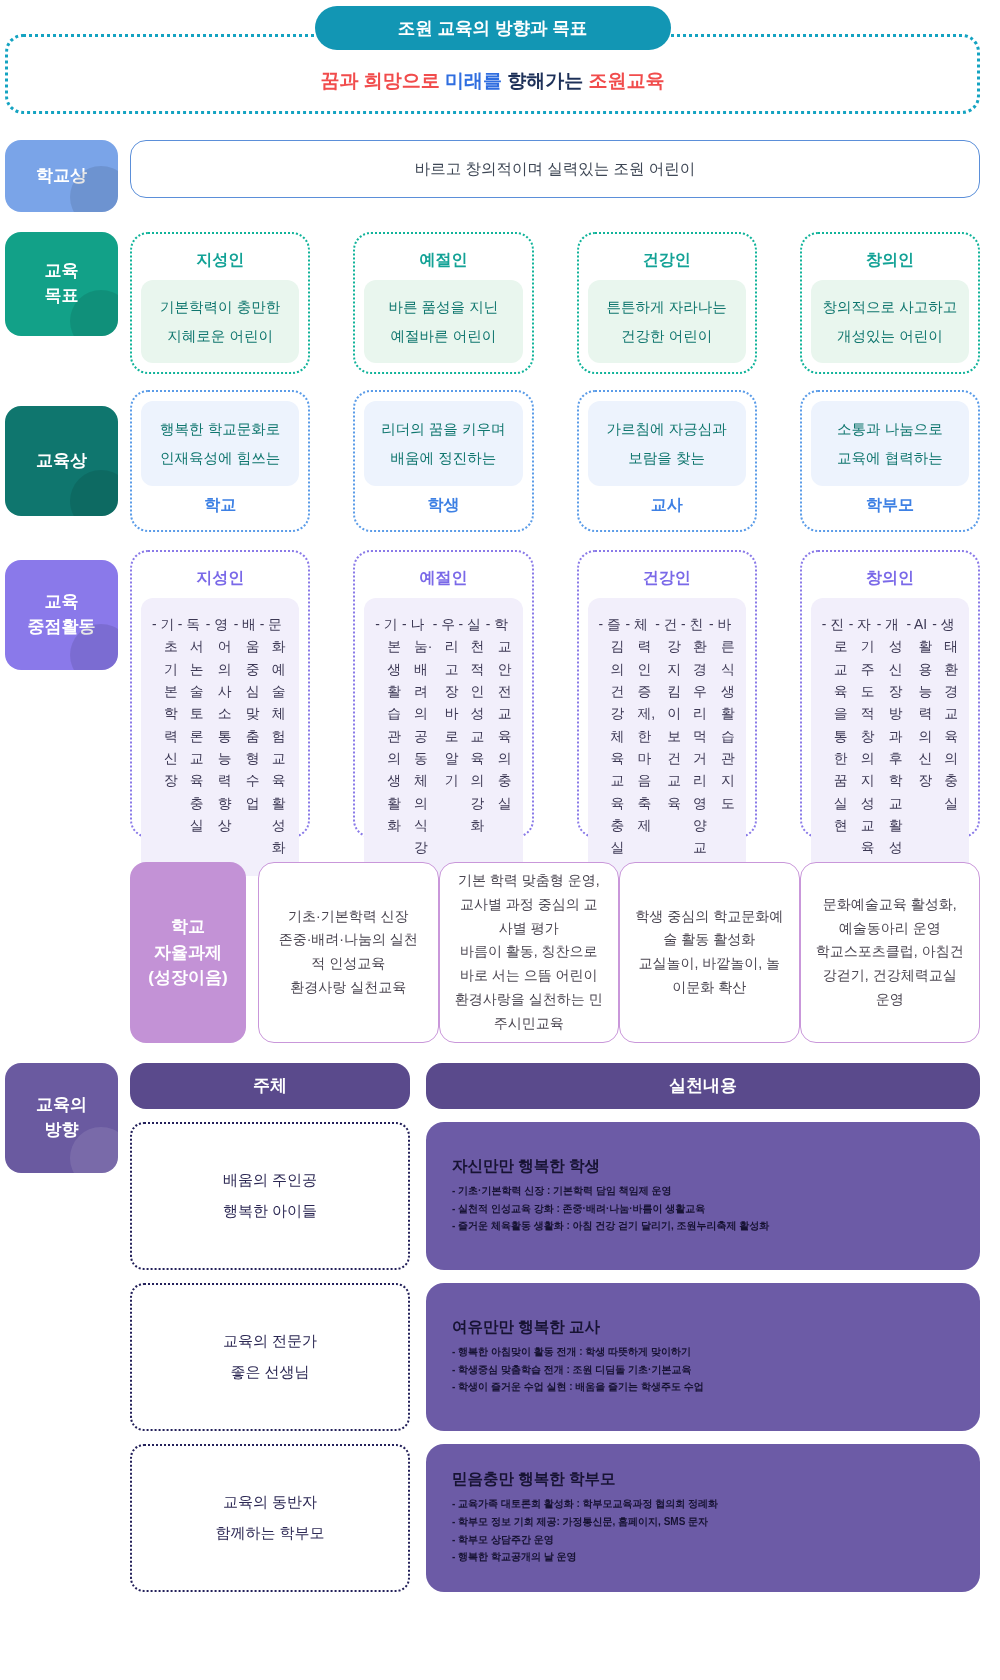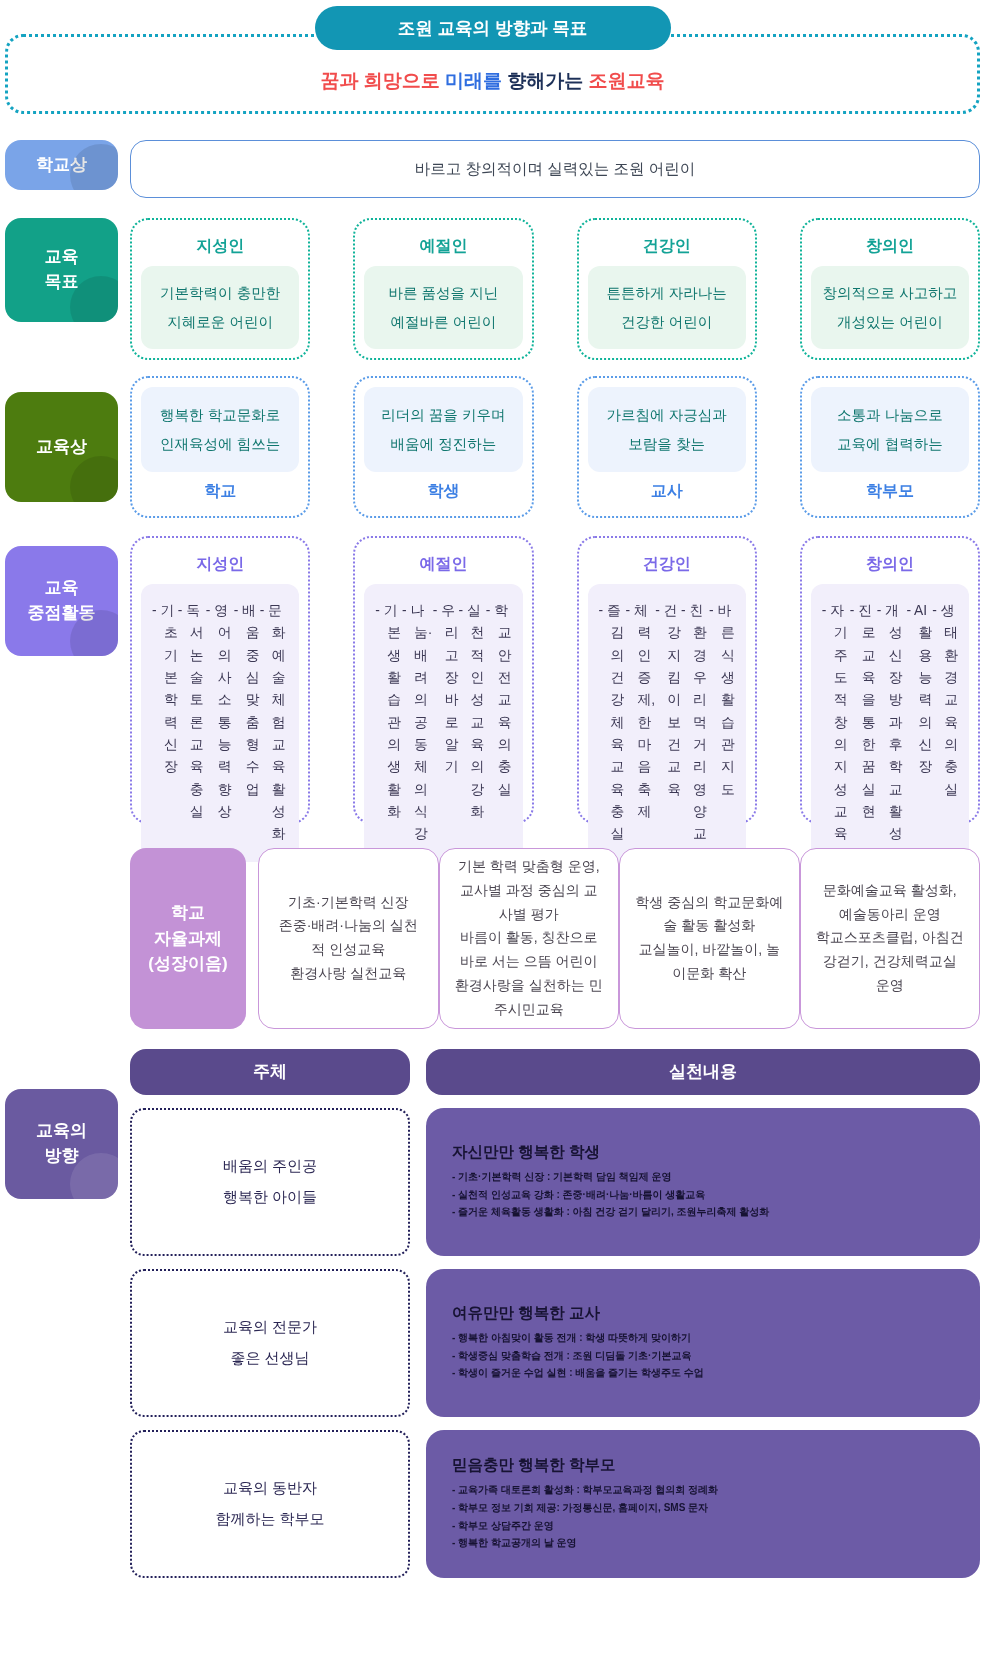--- a/index.html
+++ b/index.html
@@ -24,28 +24,28 @@
   .row { display:flex; }
   .side-label { flex:0 0 113px; width:113px; border-radius:16px; color:#ffffff;
     font-weight:bold; font-size:17px; line-height:1.45; text-align:center;
     display:flex; align-items:center; justify-content:center;
     position:relative; overflow:hidden; }
   .side-label::after { content:""; position:absolute; width:62px; height:62px; border-radius:50%;
     background:rgba(0,0,0,0.10); right:-14px; bottom:-16px; }
   .lbl-dark::after { background:rgba(255,255,255,0.10); }
   .lbl-blue  { background:#7aa4e8; }
   .lbl-green { background:#12a188; }
-  .lbl-blue2 { background:#4d7c0f; }
+  .lbl-blue2 { background:#0f766e; }
   .lbl-purple{ background:#8a79ea; }
-  .lbl-dark  { background:#6a5aa0;margin-top:40px; }
+  .lbl-dark  { background:#6a5aa0; }
   .content { flex:1; margin-left:12px; }
 
   
   .sec-vision { margin-top:26px; }
-  .sec-vision .side-label { height:50px; }
+  .sec-vision .side-label { height:72px; }
   .vision-box { height:58px; border:1.6px solid #5b8fd9; border-radius:16px;
     display:flex; align-items:center; justify-content:center;
     font-size:15.5px; color:#3d4654; }
 
   
   .grid4 { display:grid; grid-template-columns:repeat(4,1fr); column-gap:43px; }
   .card { border-radius:18px; padding:9px 9px; display:flex; flex-direction:column; }
   .card-title { text-align:center; font-weight:bold; font-size:16px; margin:7px 0 9px; }
   .card-fill { flex:1; border-radius:12px; display:flex; align-items:center; justify-content:center;
     text-align:center; font-size:14.5px; line-height:1.95; color:#0f766e; }
@@ -199,22 +199,22 @@
           <div class="bullet">- 즐김의 건강 체육교육 충실</div>
           <div class="bullet">- 체력인증제, 한마음 축제</div>
           <div class="bullet">- 건강지킴이 보건교육</div>
           <div class="bullet">- 친환경 우리먹거리 영양교육</div>
           <div class="bullet">- 바른 식생활 습관지도</div>
         </div>
       </div>
       <div class="card">
         <div class="card-title t-purple">창의인</div>
         <div class="card-fill bg-purple bullets">
+          <div class="bullet">- 진로교육을 통한 꿈 실현</div>
           <div class="bullet">- 자기주도적 창의 지성교육</div>
-          <div class="bullet">- 진로교육을 통한 꿈 실현</div>
           <div class="bullet">- 개성 신장 방과후학교 활성화</div>
           <div class="bullet">- AI 활용 능력의 신장</div>
           <div class="bullet">- 생태환경교육의 충실</div>
         </div>
       </div>
     </div>
   </div>
 
   <div class="sec-auto">
     <div class="auto-label pre">학교

